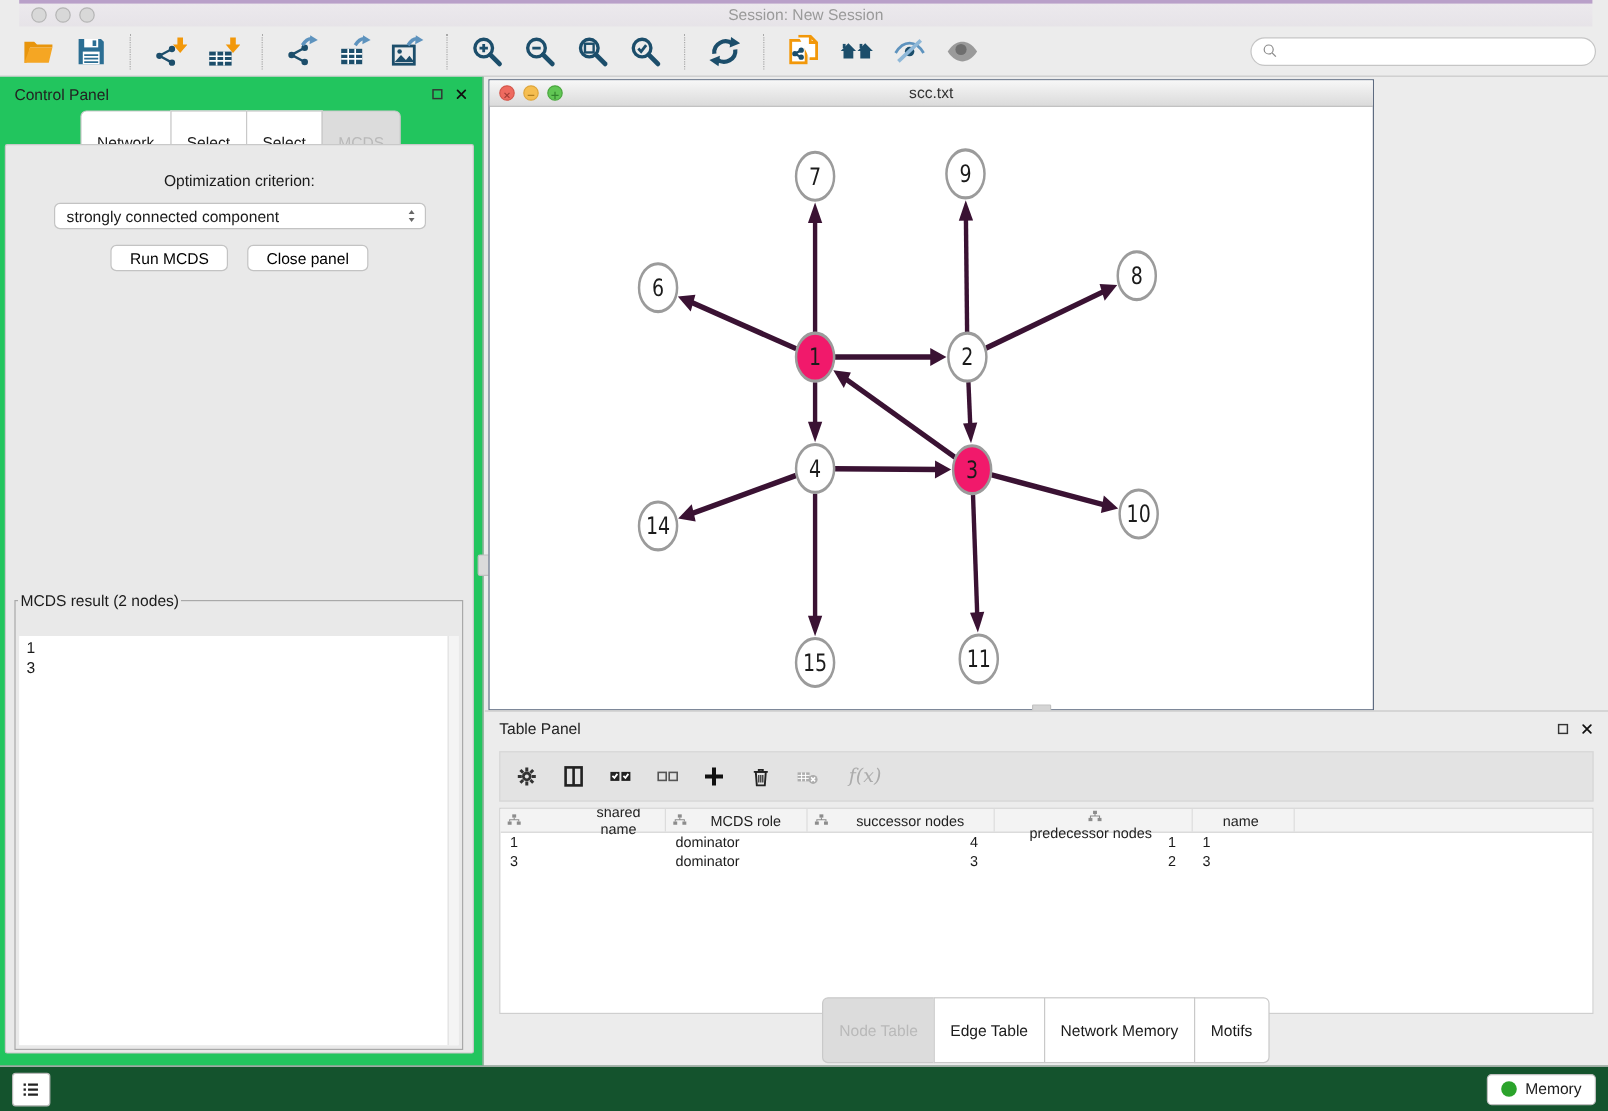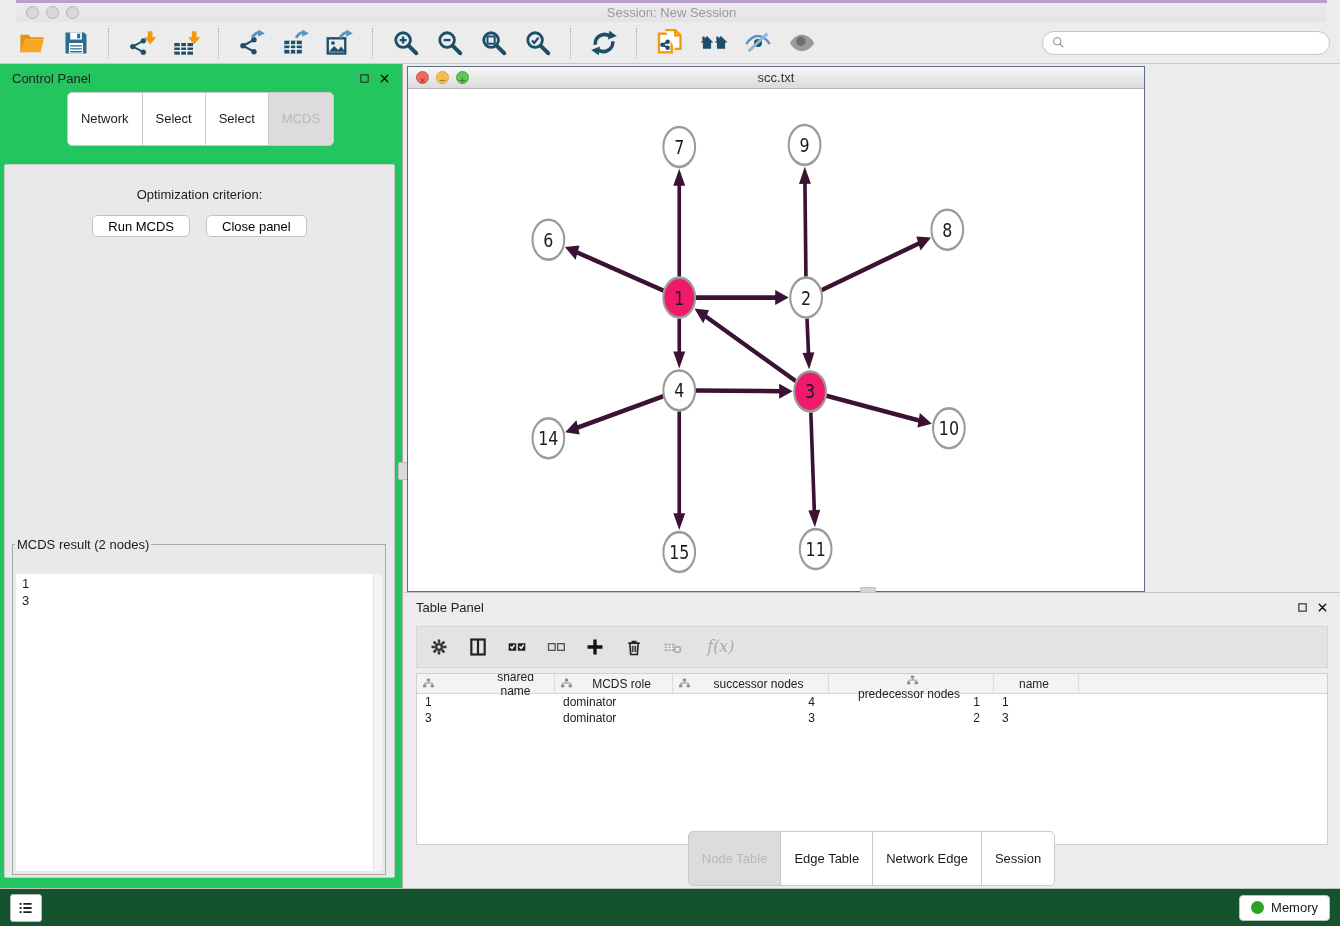--- a/index.html
+++ b/index.html
@@ -39,21 +39,21 @@
   
   .control-panel{position:absolute;left:0;top:64px;width:403px;bottom:38px;background:#22c55e;
     border-right:1px solid #ABABAB;box-sizing:border-box;}
   .tabs-row{display:flex;justify-content:center;}
   .tab{height:20px;line-height:20px;padding:16px 13px;background:#fff;border:1px solid #C9C9C9;
     font-size:13px;margin-left:-1px;white-space:nowrap;}
   .tab:first-child{border-radius:5px 0 0 5px}
   .tab:last-child{border-radius:0 5px 5px 0}
   .tab.sel{background:#DCDCDC;color:#B9B9B9;}
   .cp-box{position:absolute;left:4px;right:7px;top:56px;bottom:10px;border:1px solid #C9C9C9;
-    border-radius:2px;background:#E9E9E9;margin-top:44px;}
+    border-radius:2px;background:#E9E9E9;}
   .opt-label{text-align:center;margin-top:22px;font-size:13px;}
   .dropdown{margin:11px auto 0;width:310px;height:22px;background:#fff;border:1px solid #C3C3C3;
     border-radius:5px;display:flex;align-items:center;padding:0 4px 0 10px;box-sizing:border-box;font-size:13px;}
   .dropdown .val{flex:1}
   .dropdown .icon{width:14px;height:14px}
   .btn-row{display:flex;justify-content:center;gap:16px;margin-top:13px;}
   .mac-btn{height:22px;padding:0 15px;background:#fff;border:1px solid #C3C3C3;border-radius:5px;
     font-size:13px;font-family:"Liberation Sans",sans-serif;}
   fieldset.mcds-result{position:absolute;left:7px;right:8px;top:372px;bottom:2px;margin:0;
     border:1px solid #A9A9A9;padding:2px;background:#E9E9E9;}
@@ -286,20 +286,29 @@
     </span>
   </div>
   <div class="tabs-row" id="cp-tabs">
       <span class="tab">Network</span>
       <span class="tab">Select</span>
       <span class="tab">Select</span>
       <span class="tab sel">MCDS</span>
     </div>
   <div class="cp-box">
     <div class="opt-label">Optimization criterion:</div>
+    <div class="dropdown">
+      <span class="val">strongly connected component</span>
+      <span class="icon">
+          <svg viewBox="0 0 24 24" xmlns="http://www.w3.org/2000/svg">
+            <path d="M12 3.5l4.2 5.5H7.8z" fill="#666"></path>
+            <path d="M12 20.5L7.8 15h8.4z" fill="#666"></path>
+          </svg>
+        </span>
+    </div>
     <div class="btn-row">
       <button class="mac-btn">Run MCDS</button>
       <button class="mac-btn">Close panel</button>
     </div>
     <fieldset class="mcds-result">
       <legend>MCDS result (2 nodes)</legend>
       <div class="result-white">
         <pre id="mcds-result">1
 3</pre>
         <div class="result-scroll"></div>
@@ -576,22 +585,22 @@
           <div class="td-cell" style="width: 118px; text-align: left; padding: 0px 0px 0px 8px;">dominator</div>
           <div class="td-cell" style="width: 156px; text-align: right; padding: 0px 14px 0px 0px;">3</div>
           <div class="td-cell" style="width: 165px; text-align: right; padding: 0px 14px 0px 0px;">2</div>
           <div class="td-cell" style="width: 85px; text-align: left; padding: 0px 0px 0px 8px;">3</div>
         </div>
       </div>
   </div>
   <div class="tp-tabs" id="tp-tabs">
       <span class="tab sel">Node Table</span>
       <span class="tab">Edge Table</span>
-      <span class="tab">Network Edge</span>
-      <span class="tab">Session</span>
+      <span class="tab">Network Memory</span>
+      <span class="tab">Motifs</span>
     </div>
 </div>
 
 <div class="statusbar">
   <div class="sb-btn">
     <span class="icon">
         <svg viewBox="0 0 24 24" xmlns="http://www.w3.org/2000/svg">
           <path d="M8.5 6.5h11M8.5 12h11M8.5 17.5h11" stroke="#222" stroke-width="2.4"></path>
           <rect x="3.5" y="5.2" width="2.6" height="2.6" fill="#222"></rect>
           <rect x="3.5" y="10.7" width="2.6" height="2.6" fill="#222"></rect>

